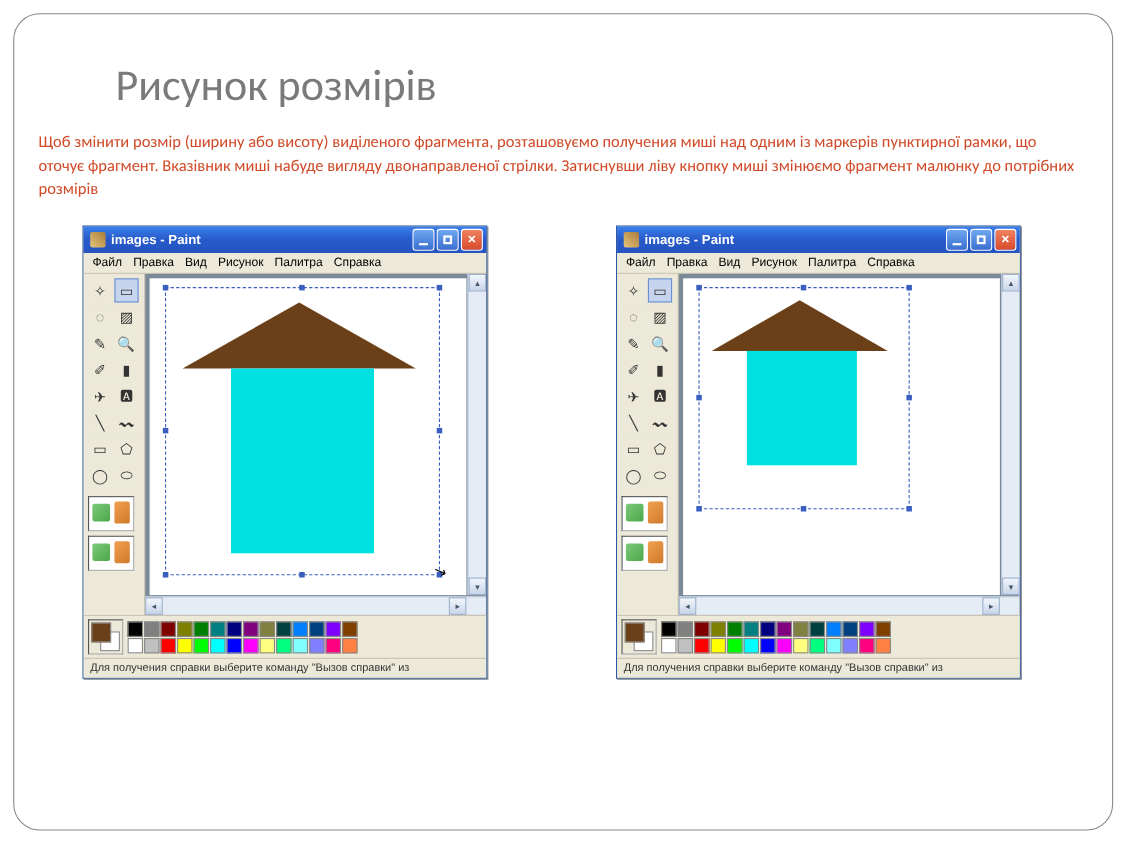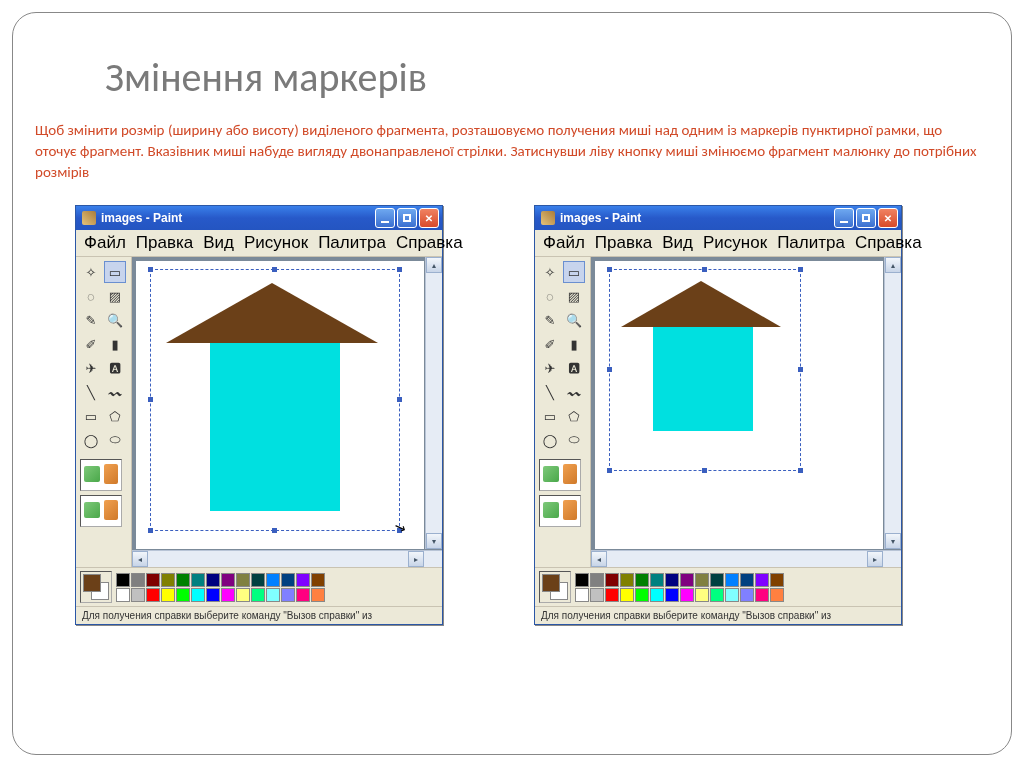--- a/index.html
+++ b/index.html
@@ -28,21 +28,21 @@
     font-weight: 400;
   }
   .desc {
     color: #d14a28;
     font-size: 15px;
     line-height: 1.4;
     margin: 0 30px 0 22px;
   }
   .shots {
     display: flex;
-    gap: 91px;
+    gap: 117px;
     margin-top: 22px;
     margin-left: 62px;
   }
 
   
   .paint-window {
     width: 366px;
     border: 1px solid #2b57a6;
     box-shadow: 1px 1px 0 #888;
     font-family: Tahoma, Arial, sans-serif;
@@ -83,21 +83,21 @@
   .win-min span{ width:8px; height:2px; background:#fff; margin-top:8px;}
   .win-max span{ width:8px; height:8px; border:2px solid #fff; box-sizing:border-box;}
   .win-close::before{content:"✕"; font-size:10px;}
 
   .menubar {
     background:#ece9d8;
     display:flex;
     gap:10px;
     padding:3px 8px;
     border-bottom:1px solid #c9c3b2;
-    font-size:17px;
+    font-size:11px;
   }
   .menubar span { color:#000;}
 
   .workrow { display:flex; }
   .toolbox {
     width:56px;
     background:#ece9d8;
     padding:4px 0 0 4px;
     border-right:1px solid #c9c3b2;
     box-sizing:border-box;
@@ -218,21 +218,21 @@
     position:absolute;
     font-size:14px;
     color:#000;
     transform: rotate(-20deg);
   }
 </style>
 </head>
 <body>
 
 <div class="slide">
-  <h1 class="title">Змінення маркерів</h1>
+  <h1 class="title">Рисунок розмірів</h1>
   <p class="desc">Щоб змінити розмір (ширину або висоту) виділеного фрагмента, розташовуємо получения миші  над одним із маркерів пунктирної рамки, що оточує фрагмент. Вказівник миші набуде вигляду двонаправленої стрілки. Затиснувши ліву кнопку миші змінюємо фрагмент малюнку до потрібних розмірів</p>
 
   <div class="shots">
 
     <div class="paint-window">
       <div class="titlebar">
         <span class="paint-ico"></span>
         <span class="titlebar-text">images - Paint</span>
         <div class="win-btns">
           <div class="win-btn win-min">

